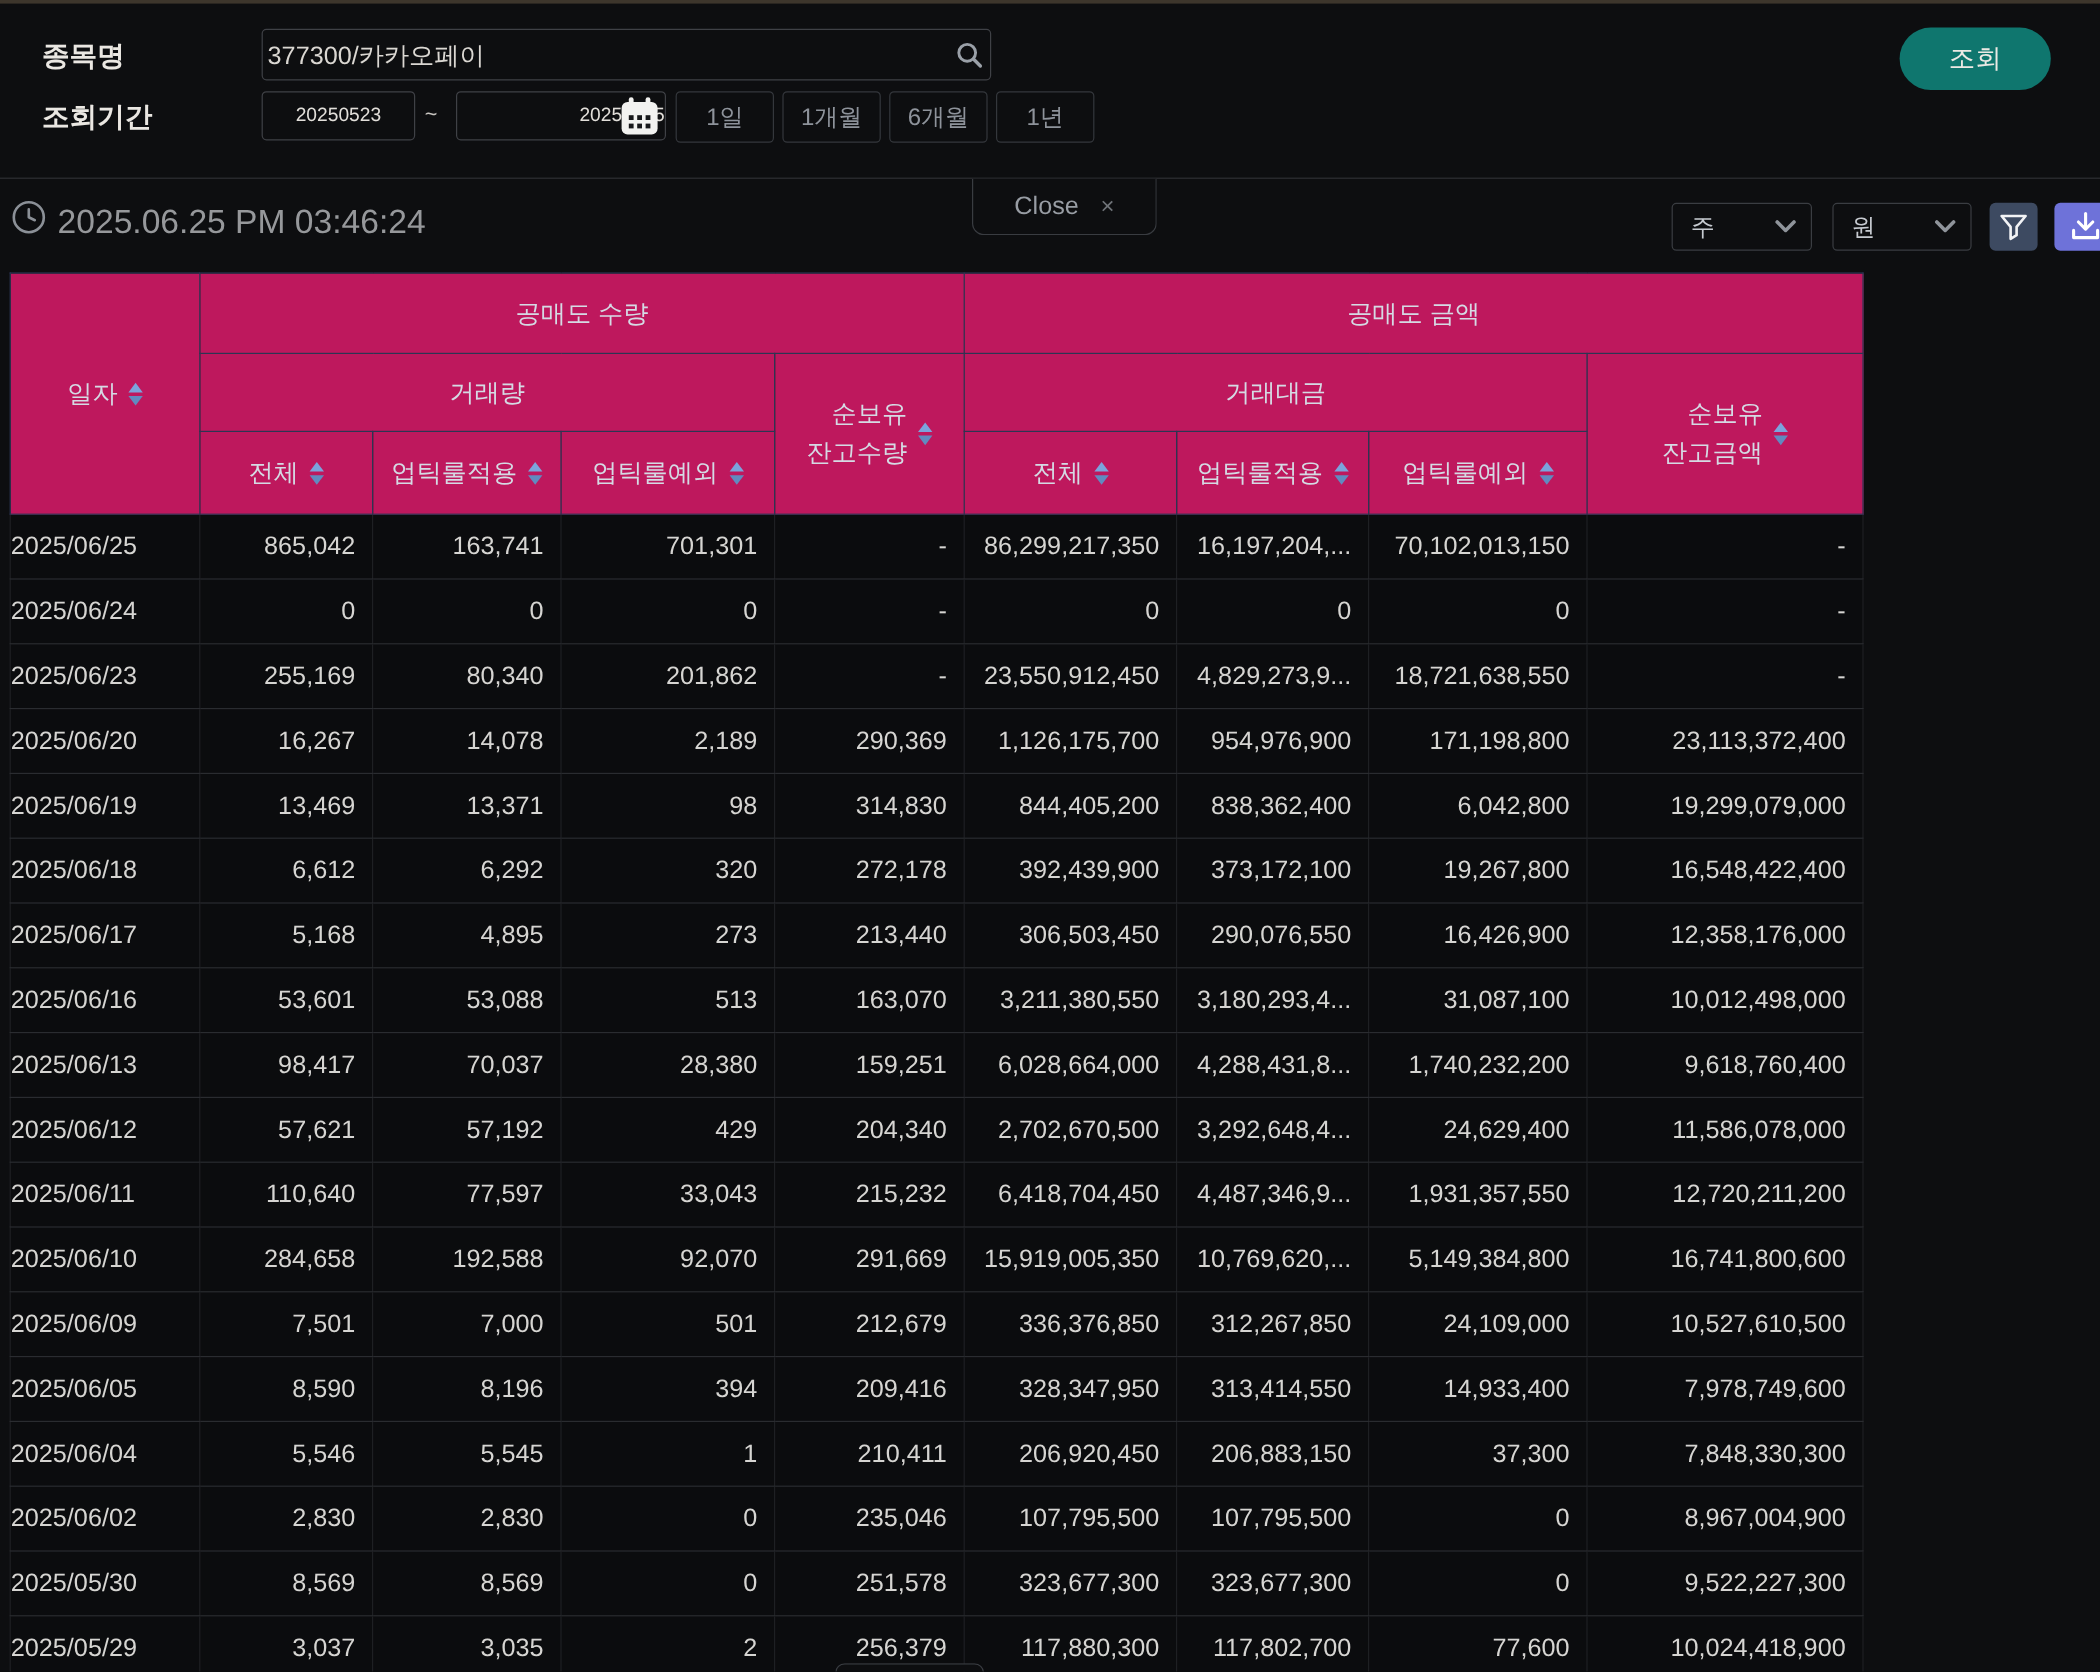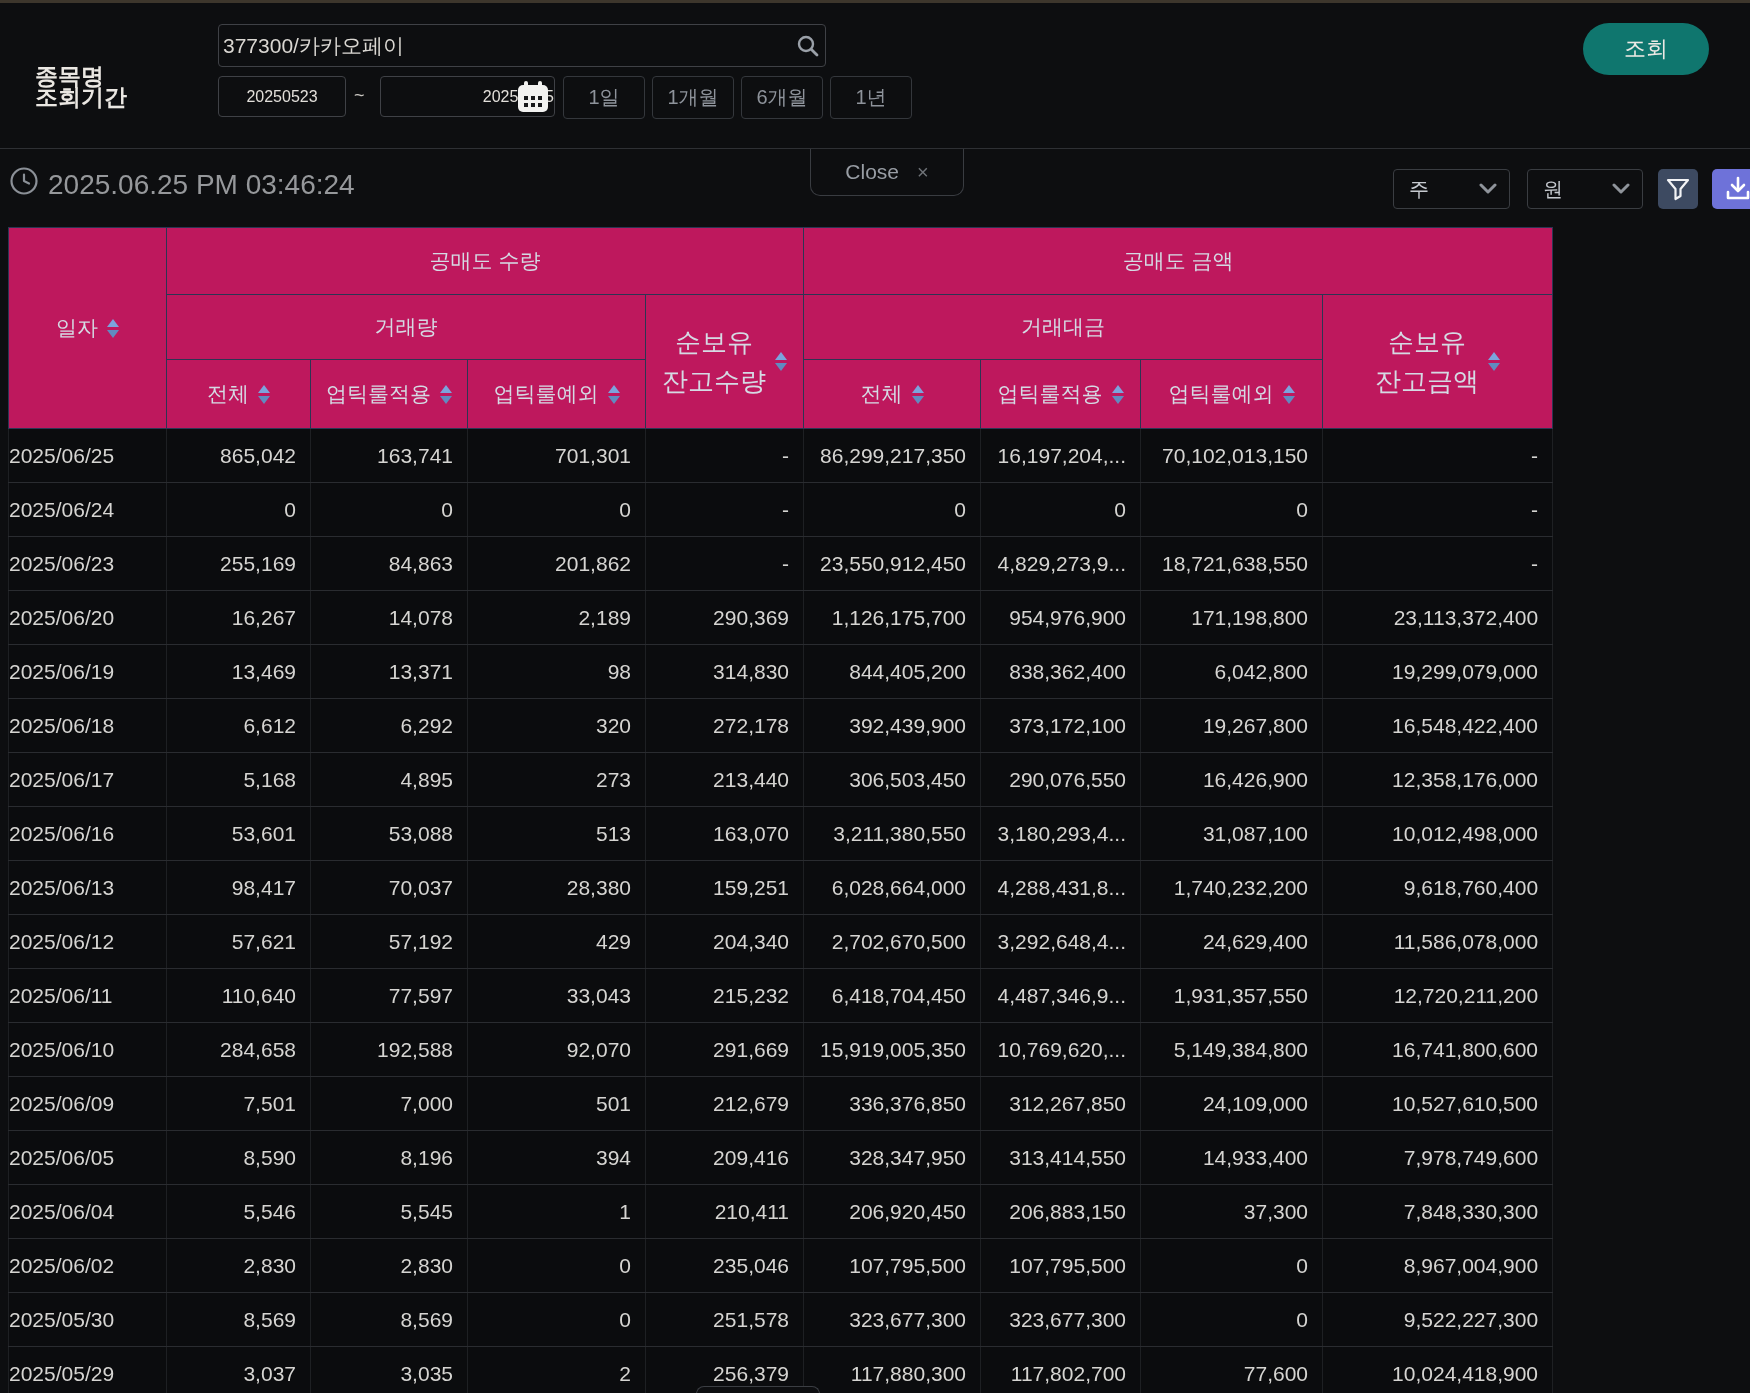--- a/index.html
+++ b/index.html
@@ -2,21 +2,21 @@
 <html><head>
 <meta charset="utf-8">
 <style>
   html,body{margin:0;padding:0;background:#0d0e10;}
   body{width:1750px;height:1393px;overflow:hidden;position:relative;
        font-family:"Liberation Sans","DejaVu Sans",sans-serif;color:#d6d5d2;}
   .screen{position:absolute;inset:0;border-top:3px solid #3d362c;}
 
   
   .lbl{position:absolute;left:35px;font-size:23px;font-weight:700;color:#eae7e2;}
-  .lbl.stock{top:28px;margin-top:30px;}
+  .lbl.stock{top:28px;}
   .lbl.period{top:79px;}
   .inputbox{position:absolute;border:1px solid #3f4146;border-radius:4px;background:#0d0e10;
             display:flex;align-items:center;box-sizing:border-box;}
   .stock-input{left:218px;top:21px;width:608px;height:43px;padding:0 4px;font-size:21px;color:#dad7d2;}
   .stock-input .itext{flex:1;}
   .date-input{top:73px;height:41px;justify-content:center;font-size:16px;color:#e2dfda;}
   .date-from{left:218px;width:128px;}
   .date-to{left:380px;width:175px;justify-content:flex-end;padding-left:20px;}
   .tilde{position:absolute;left:354px;top:82px;color:#c8c5c0;font-size:18px;}
   .cal-btn{position:absolute;right:3px;top:2px;width:37px;height:35px;border:none;background:transparent;
@@ -49,21 +49,21 @@
 
   
   table.grid{position:absolute;left:8px;top:224px;width:1544px;border-collapse:collapse;table-layout:fixed;}
   table.grid th{background:#be185d;color:#d5dae4;font-weight:400;font-size:21px;
                 border:1px solid #2c3553;padding:0;}
   tr.hA th{height:66px;}
   tr.hB th{height:64px;}
   tr.hC th{height:68px;}
   tr.hC{border-bottom:1px solid #43474e;}
   .hwrap{display:flex;align-items:center;justify-content:center;gap:9px;}
-  .h2l{display:flex;flex-direction:column;line-height:1.5;font-size:26px;}
+  .h2l{display:flex;flex-direction:column;line-height:1.5;font-size:21px;text-align:right;}
   .sort{display:inline-flex;flex-direction:column;gap:3px;}
   .sort i{display:block;width:0;height:0;border-left:6px solid transparent;border-right:6px solid transparent;}
   .sort .up{border-bottom:8px solid #7ca3dc;}
   .sort .dn{border-top:8px solid #618ac0;}
   table.grid td{height:54px;background:#0b0c0e;border-bottom:1px solid #2a2c30;border-right:1px solid #1e2023;
                 font-size:21px;color:#d6d5d2;padding:0;box-sizing:border-box;}
   table.grid td:first-child{border-left:1px solid #1e2023;}
   .c-num{text-align:right;padding-right:14px !important;}
   .c-date{text-align:left;}
 
@@ -301,21 +301,21 @@
           <td class="c-num">0</td>
           <td class="c-num">-</td>
           <td class="c-num">0</td>
           <td class="c-num">0</td>
           <td class="c-num">0</td>
           <td class="c-num">-</td>
         </tr>
         <tr>
           <td class="c-date">2025/06/23</td>
           <td class="c-num">255,169</td>
-          <td class="c-num">84,863</td>
+          <td class="c-num">80,340</td>
           <td class="c-num">201,862</td>
           <td class="c-num">-</td>
           <td class="c-num">23,550,912,450</td>
           <td class="c-num">4,829,273,9...</td>
           <td class="c-num">18,721,638,550</td>
           <td class="c-num">-</td>
         </tr>
         <tr>
           <td class="c-date">2025/06/20</td>
           <td class="c-num">16,267</td>

